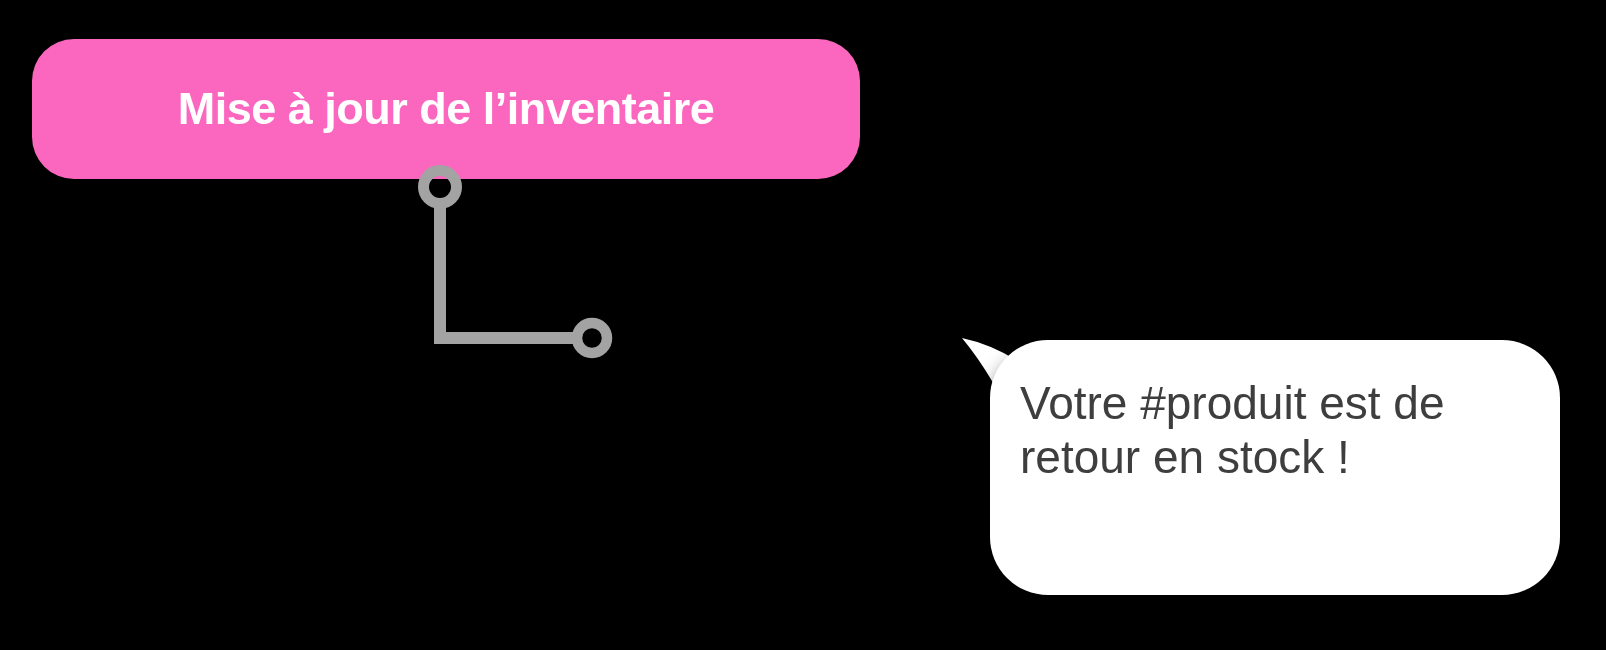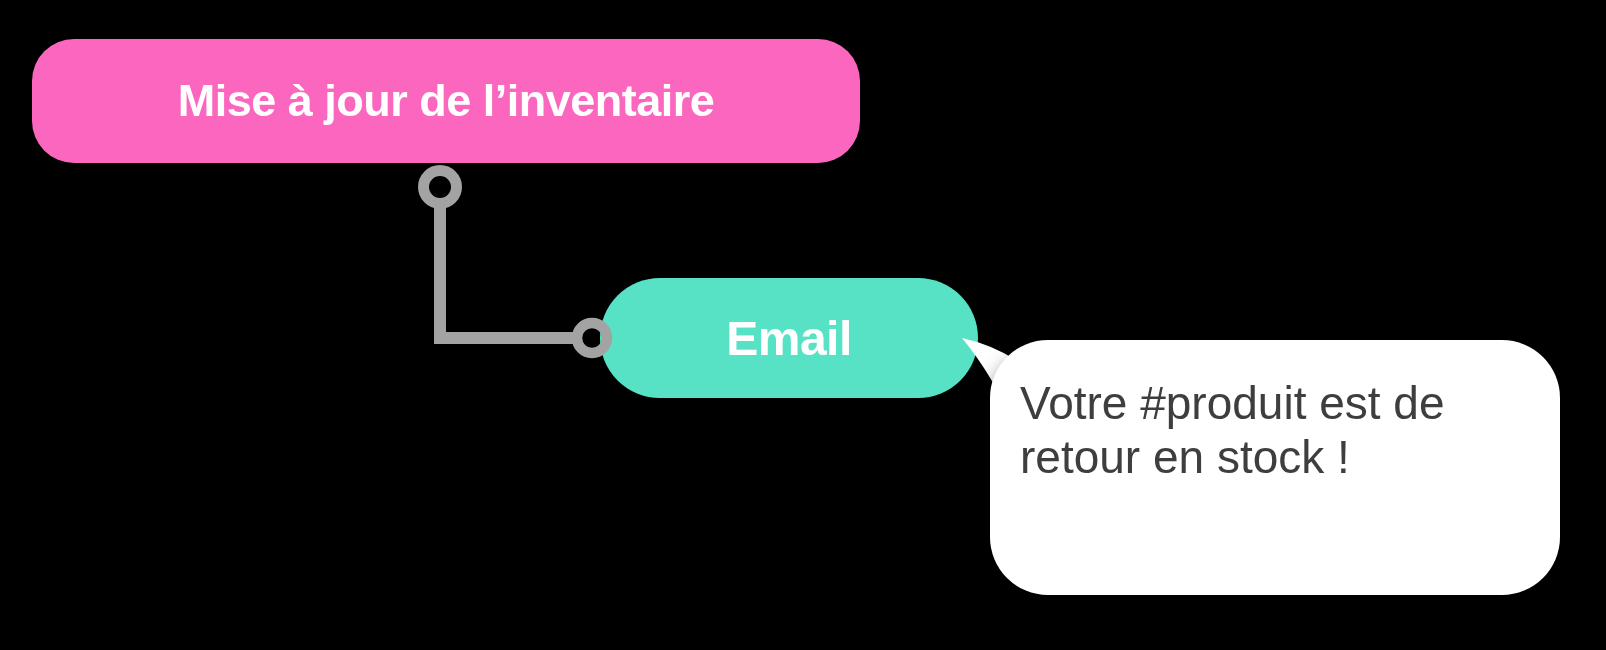--- a/index.html
+++ b/index.html
@@ -21,21 +21,21 @@
     align-items: center;
     justify-content: center;
     box-sizing: border-box;
     box-shadow: 0 6px 16px rgba(0,0,0,0.45);
     z-index: 1;
   }
   .node-trigger {
     left: 32px;
     top: 39px;
     width: 828px;
-    height: 124px;
+    height: 140px;
     border-radius: 42px;
     background: #FB66BE;
   }
   .node-trigger .node-label {
     color: #FFFFFF;
     font-size: 45px;
     font-weight: bold;
     letter-spacing: -0.5px;
     white-space: nowrap;
   }
@@ -85,23 +85,20 @@
 </style>
 </head>
 <body>
 
 <div class="canvas">
 
   <div class="node node-trigger">
     <span class="node-label">Mise à jour de l’inventaire</span>
   </div>
 
-  <div class="node node-action">
-    <span class="node-label">Email</span>
-  </div>
 
   <svg class="overlay-svg" viewBox="0 0 1606 650" xmlns="http://www.w3.org/2000/svg">
 
     <polyline points="440,206 440,338 574,338" fill="none" stroke="#A3A3A3" stroke-width="12"></polyline>
 
     <circle cx="440" cy="187" r="16.5" fill="none" stroke="#A3A3A3" stroke-width="11"></circle>
 
     <circle cx="592" cy="338" r="15" fill="none" stroke="#A3A3A3" stroke-width="10.5"></circle>
 
     <path d="M 962 338 Q 990 344 1016 360 L 1016 430 Q 995 378 962 338 Z" fill="#FFFFFF"></path>

